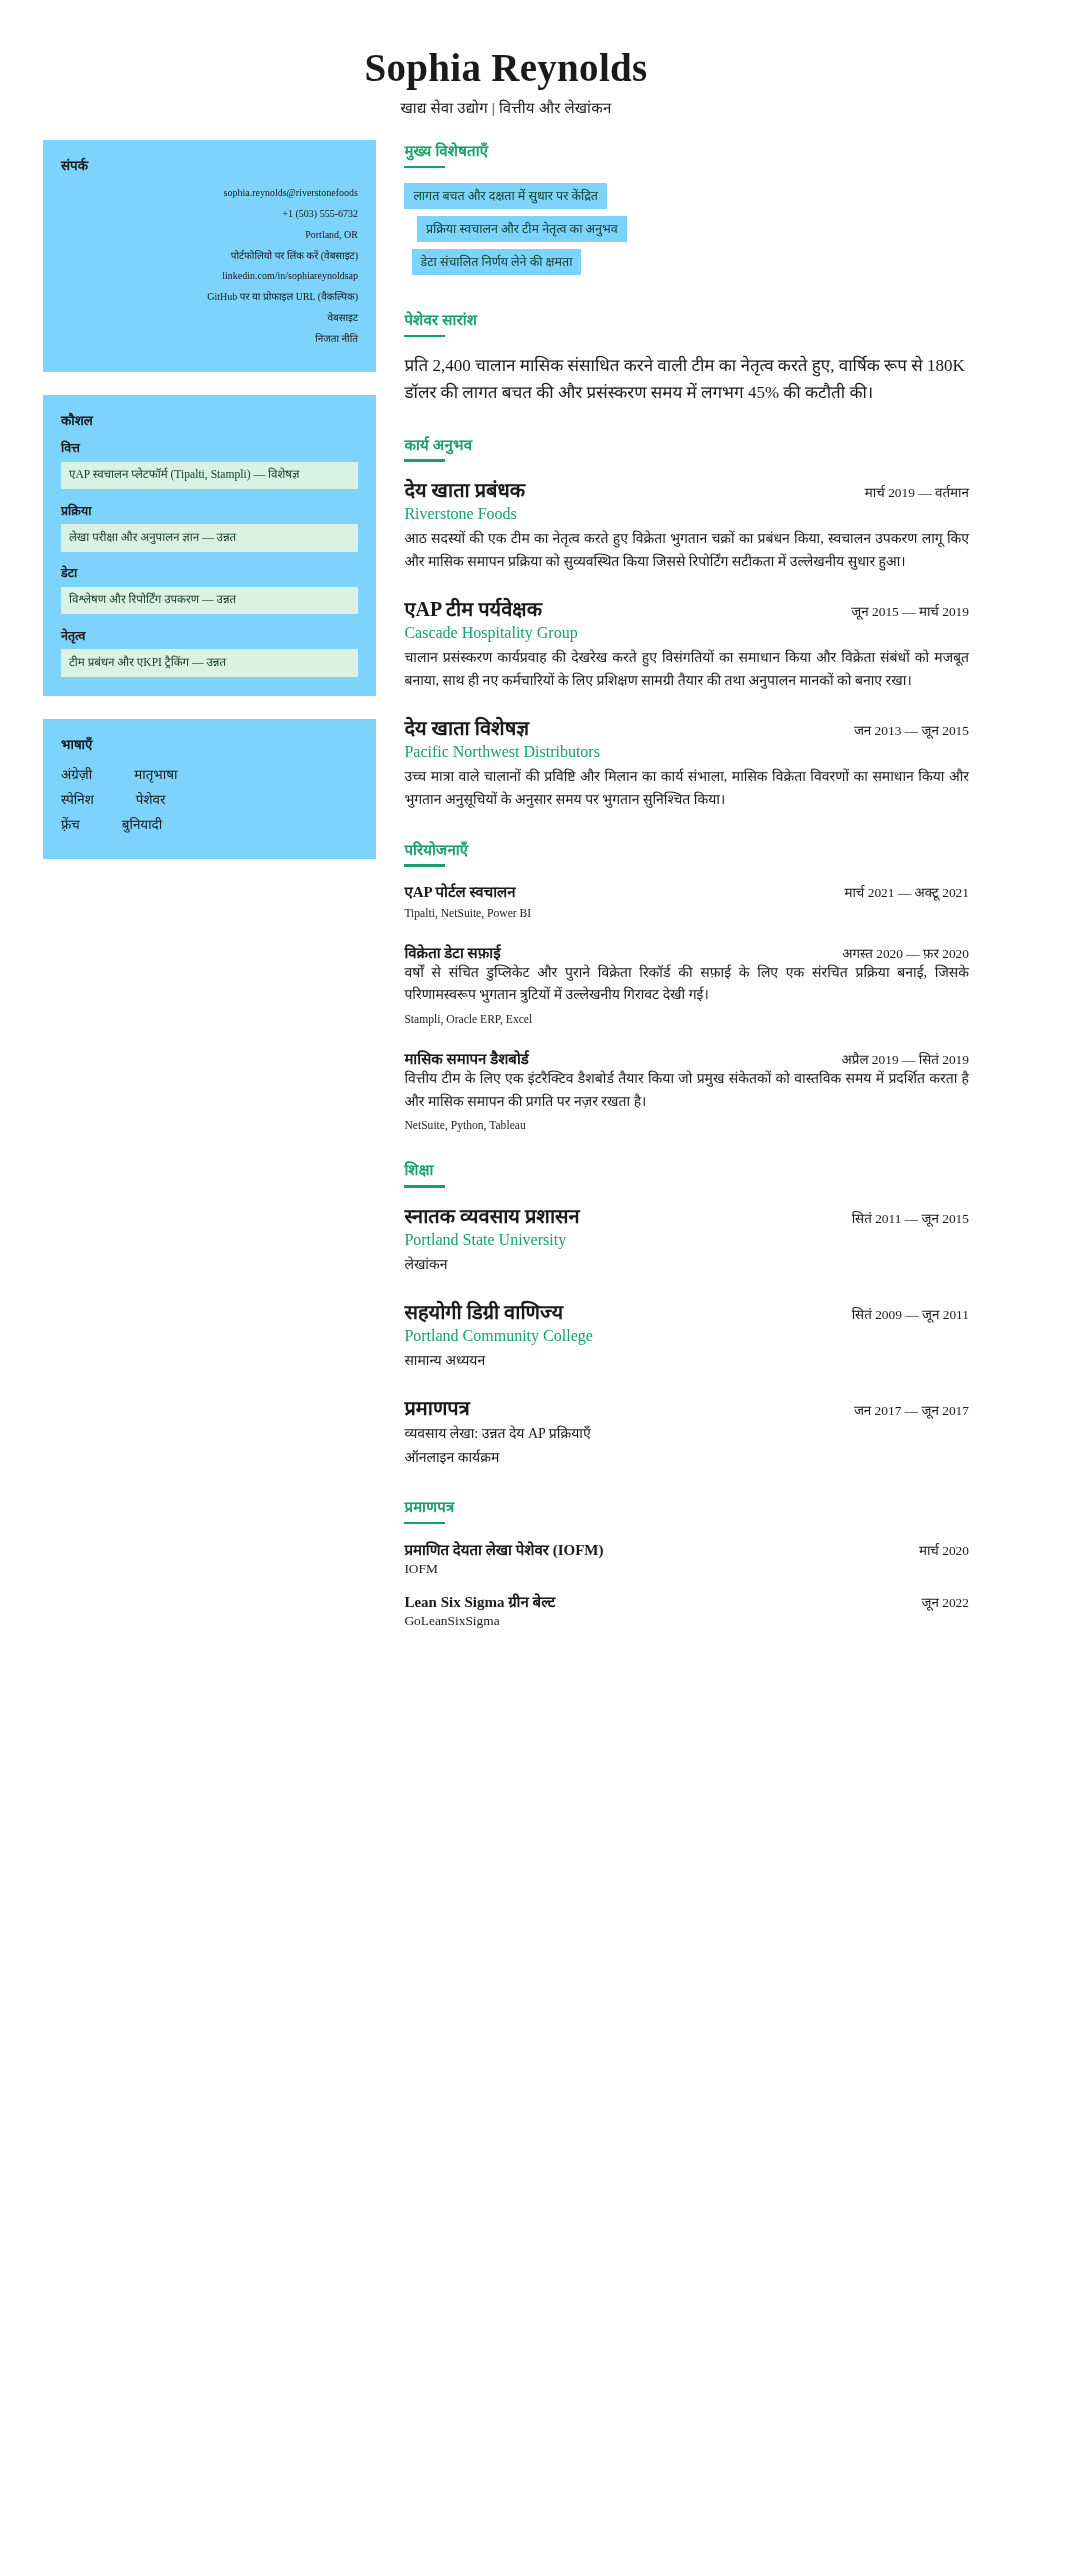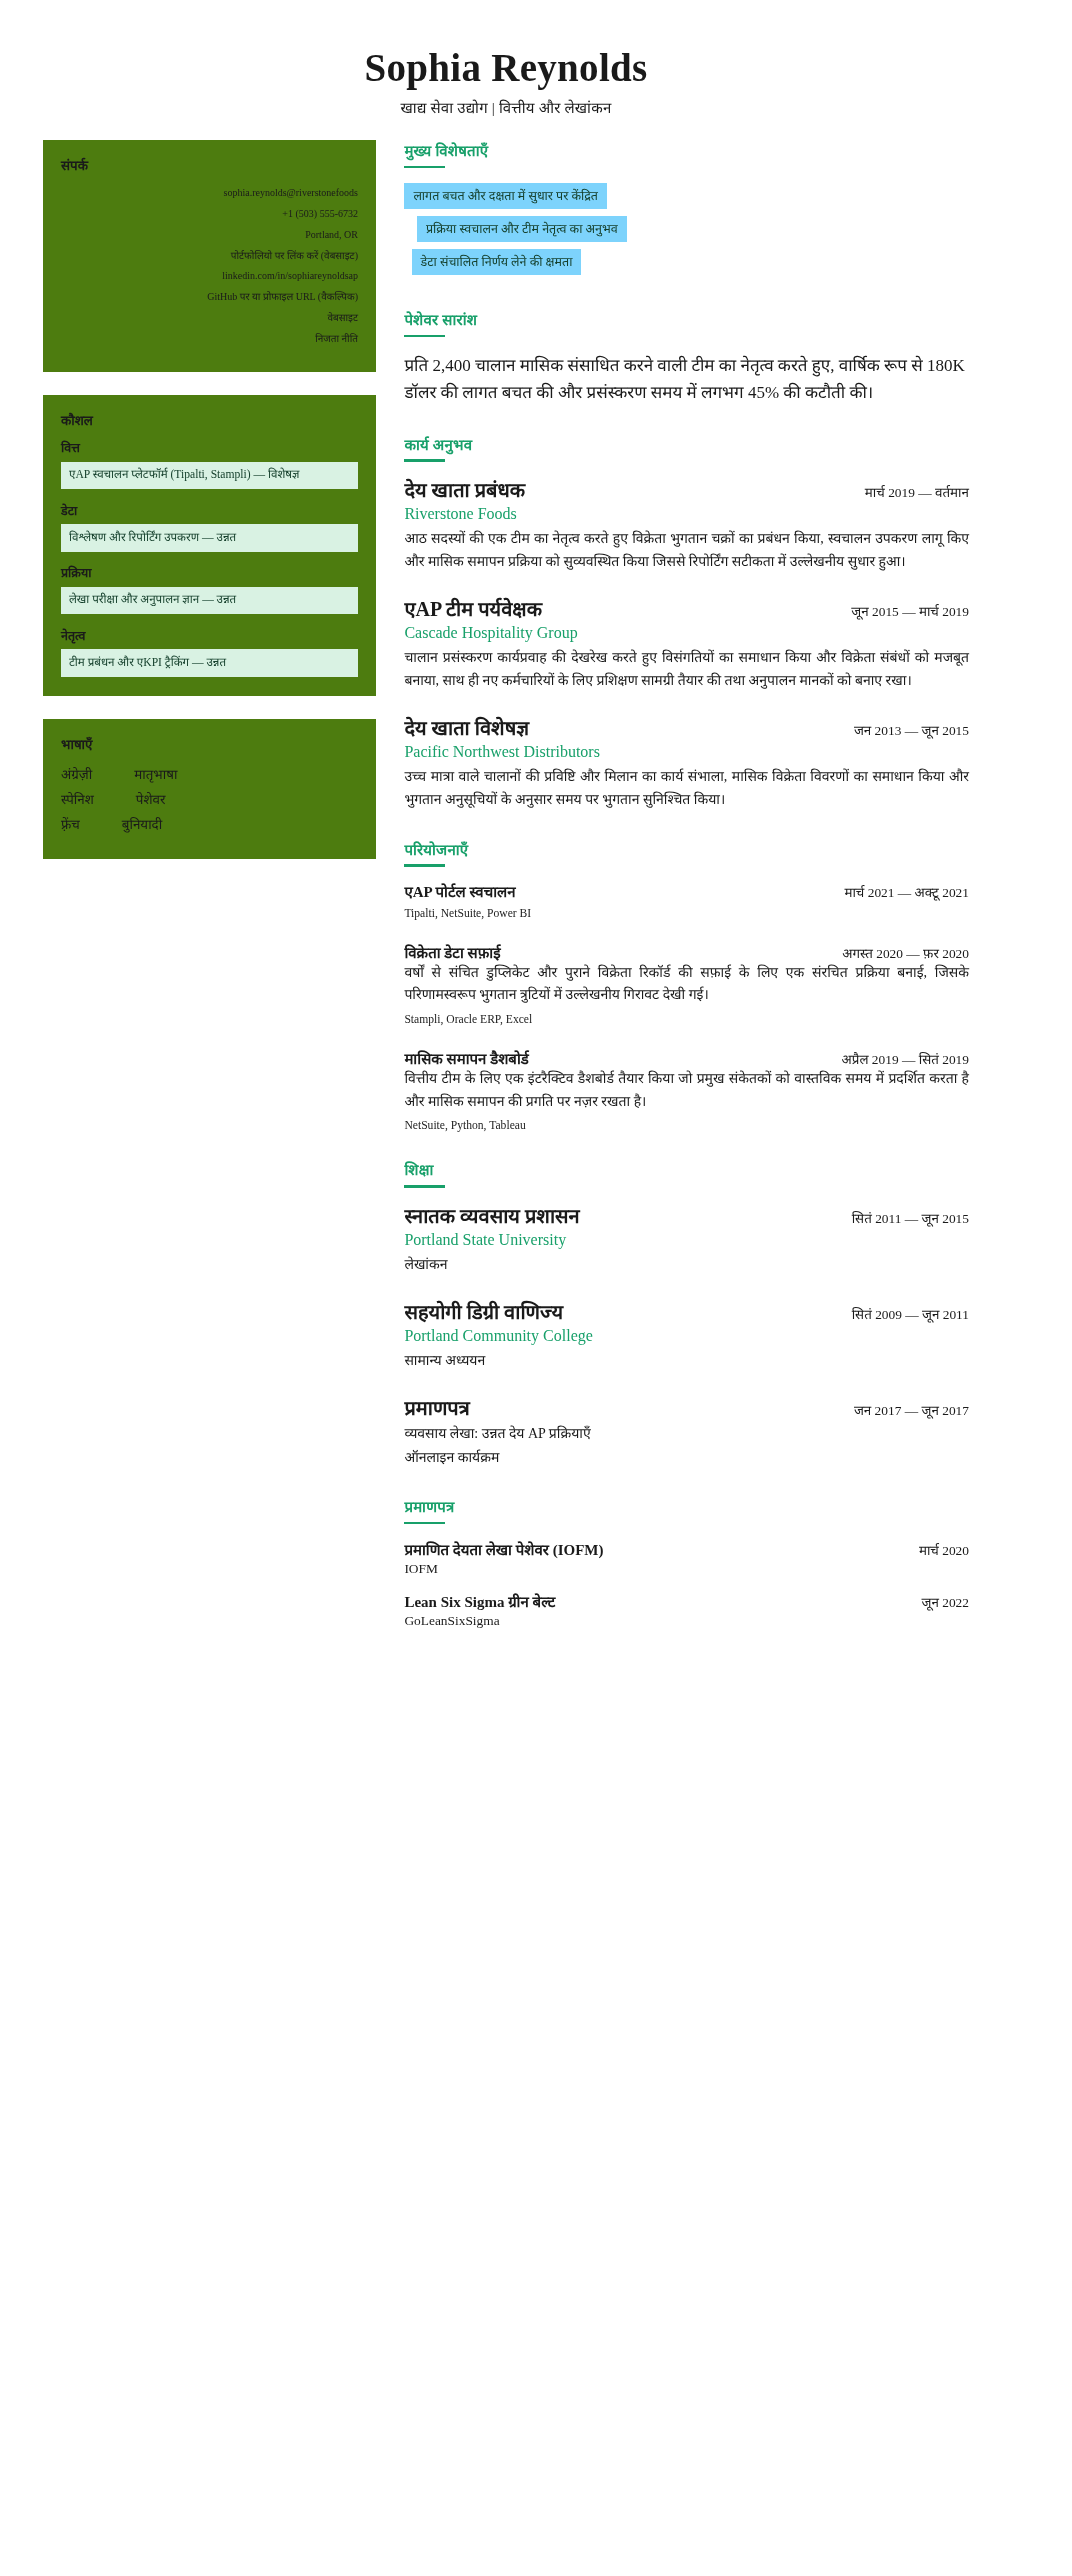--- a/index.html
+++ b/index.html
@@ -43,21 +43,21 @@
   }
   .col-left {
     width: 333px;
     flex: 0 0 333px;
   }
   .col-right {
     flex: 1 1 auto;
     padding-left: 5.4px;
   }
   .panel {
-    background: #4d7c0f;
+    background: #7dd3fc;
     padding: 16px 18px 19.7px 18px;
     margin-bottom: 23px;
   }
   .panel-title {
     font-size: 13.4px;
     font-weight: bold;
     margin: 0 0 10.7px 0;
   }
   .contact-line {
     font-size: 10px;
@@ -207,27 +207,27 @@
 
       <div class="panel">
         <p class="panel-title">कौशल</p>
 
         <div class="skill-group">
           <p class="skill-group-title">वित्त</p>
           <span class="skill-pill">एAP स्वचालन प्लेटफॉर्म (Tipalti, Stampli) — विशेषज्ञ</span>
         </div>
 
         <div class="skill-group">
+          <p class="skill-group-title">प्रक्रिया</p>
+          <span class="skill-pill">लेखा परीक्षा और अनुपालन ज्ञान — उन्नत</span>
+        </div>
+
+        <div class="skill-group">
           <p class="skill-group-title">डेटा</p>
           <span class="skill-pill">विश्लेषण और रिपोर्टिंग उपकरण — उन्नत</span>
-        </div>
-
-        <div class="skill-group">
-          <p class="skill-group-title">प्रक्रिया</p>
-          <span class="skill-pill">लेखा परीक्षा और अनुपालन ज्ञान — उन्नत</span>
         </div>
 
         <div class="skill-group">
           <p class="skill-group-title">नेतृत्व</p>
           <span class="skill-pill">टीम प्रबंधन और एKPI ट्रैकिंग — उन्नत</span>
         </div>
       </div>
 
       <div class="panel">
         <p class="panel-title">भाषाएँ</p>

